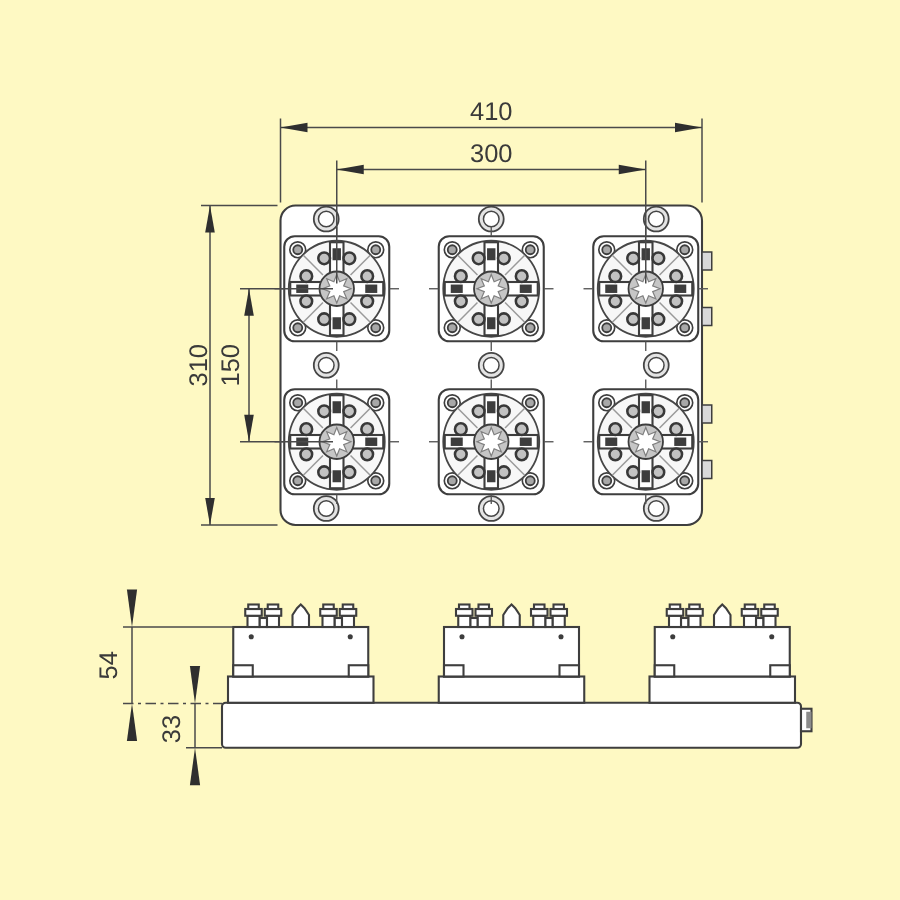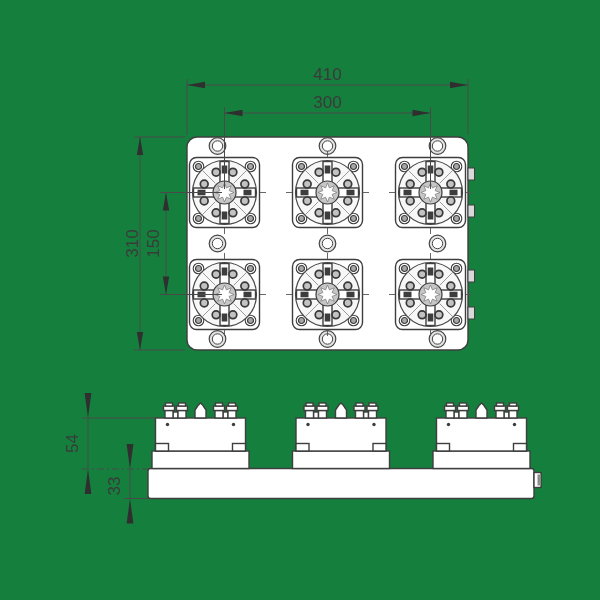--- a/index.html
+++ b/index.html
@@ -1,16 +1,16 @@
 <!DOCTYPE html>
 <html><head>
 <meta charset="utf-8">
 <style>
   html,body{margin:0;padding:0;background:#ffffff;}
-  .canvas{width:600px;height:600px;position:relative;background:#15803d;}
+  .canvas{width:600px;height:600px;position:relative;background:#fef9c3;}
   svg text{font-family:"Liberation Sans","DejaVu Sans",sans-serif;font-size:17px;fill:#3a3a3a;}
   .ln   {stroke:#3e3e3e;stroke-width:1.4;fill:#ffffff;}
   .hatch{stroke:#9a9a9a;stroke-width:1;fill:none;}
   .dim  {stroke:#4a4a4a;stroke-width:1;fill:none;}
   .dimd {stroke:#4a4a4a;stroke-width:1;fill:none;stroke-dasharray:7 3 2 3;}
   .arr  {fill:#2f2f2f;stroke:none;}
   .dark {fill:#3d3d3d;stroke:none;}
   .grayfill{fill:#c6c6c6;stroke:#3d3d3d;stroke-width:1.2;}
 </style>
 </head>

